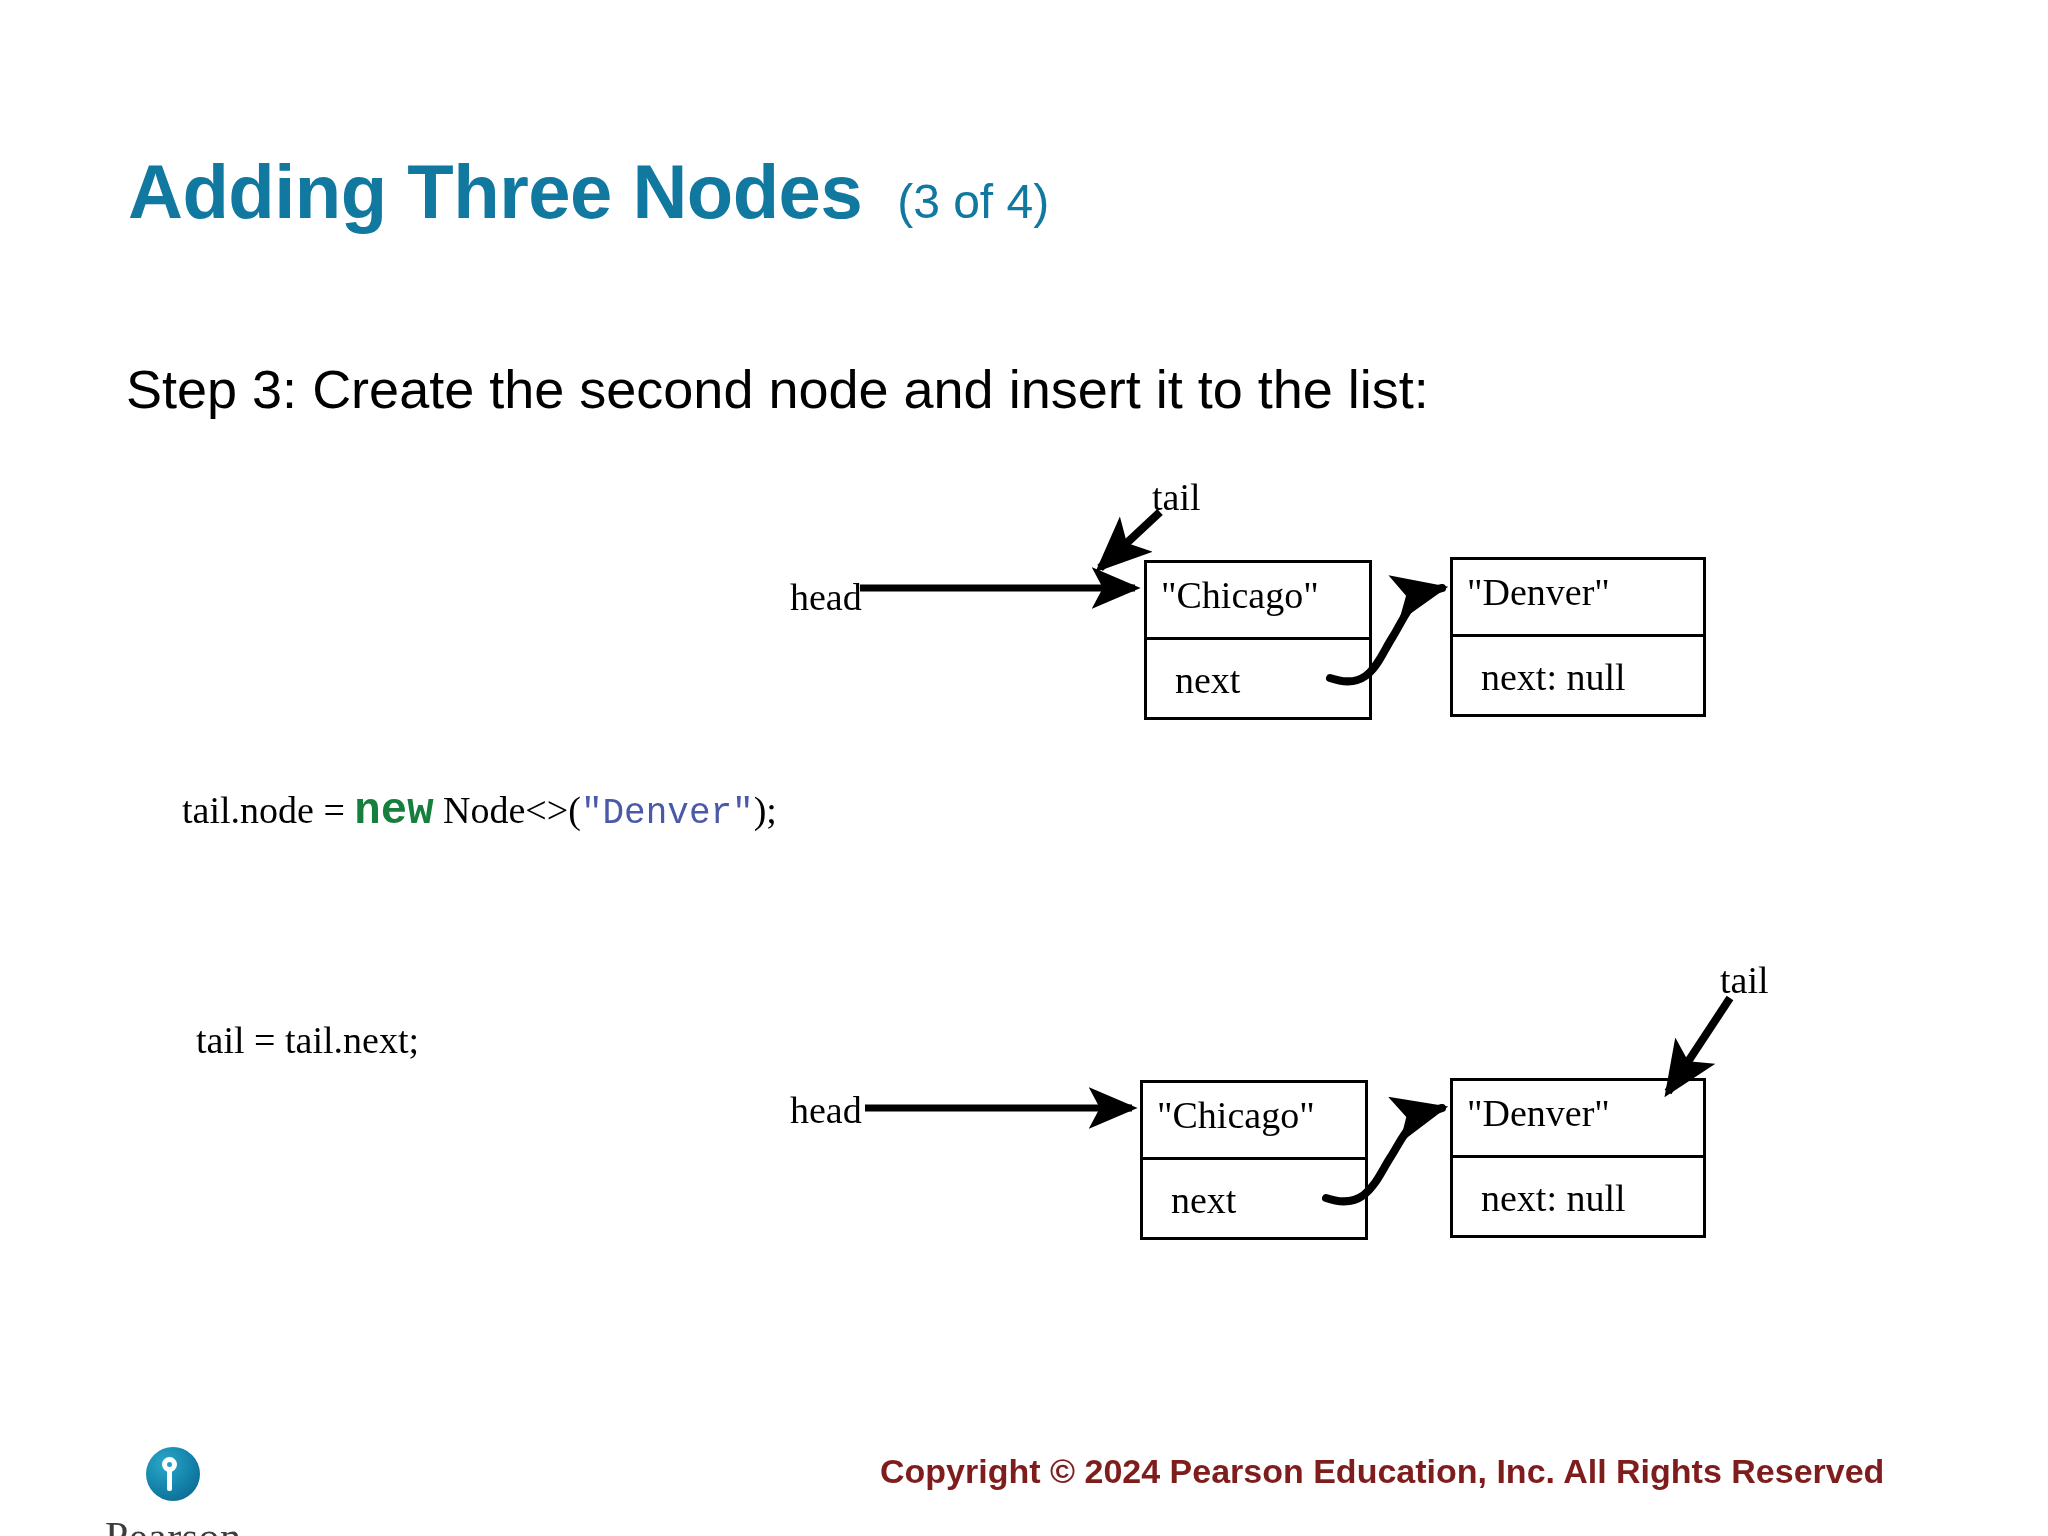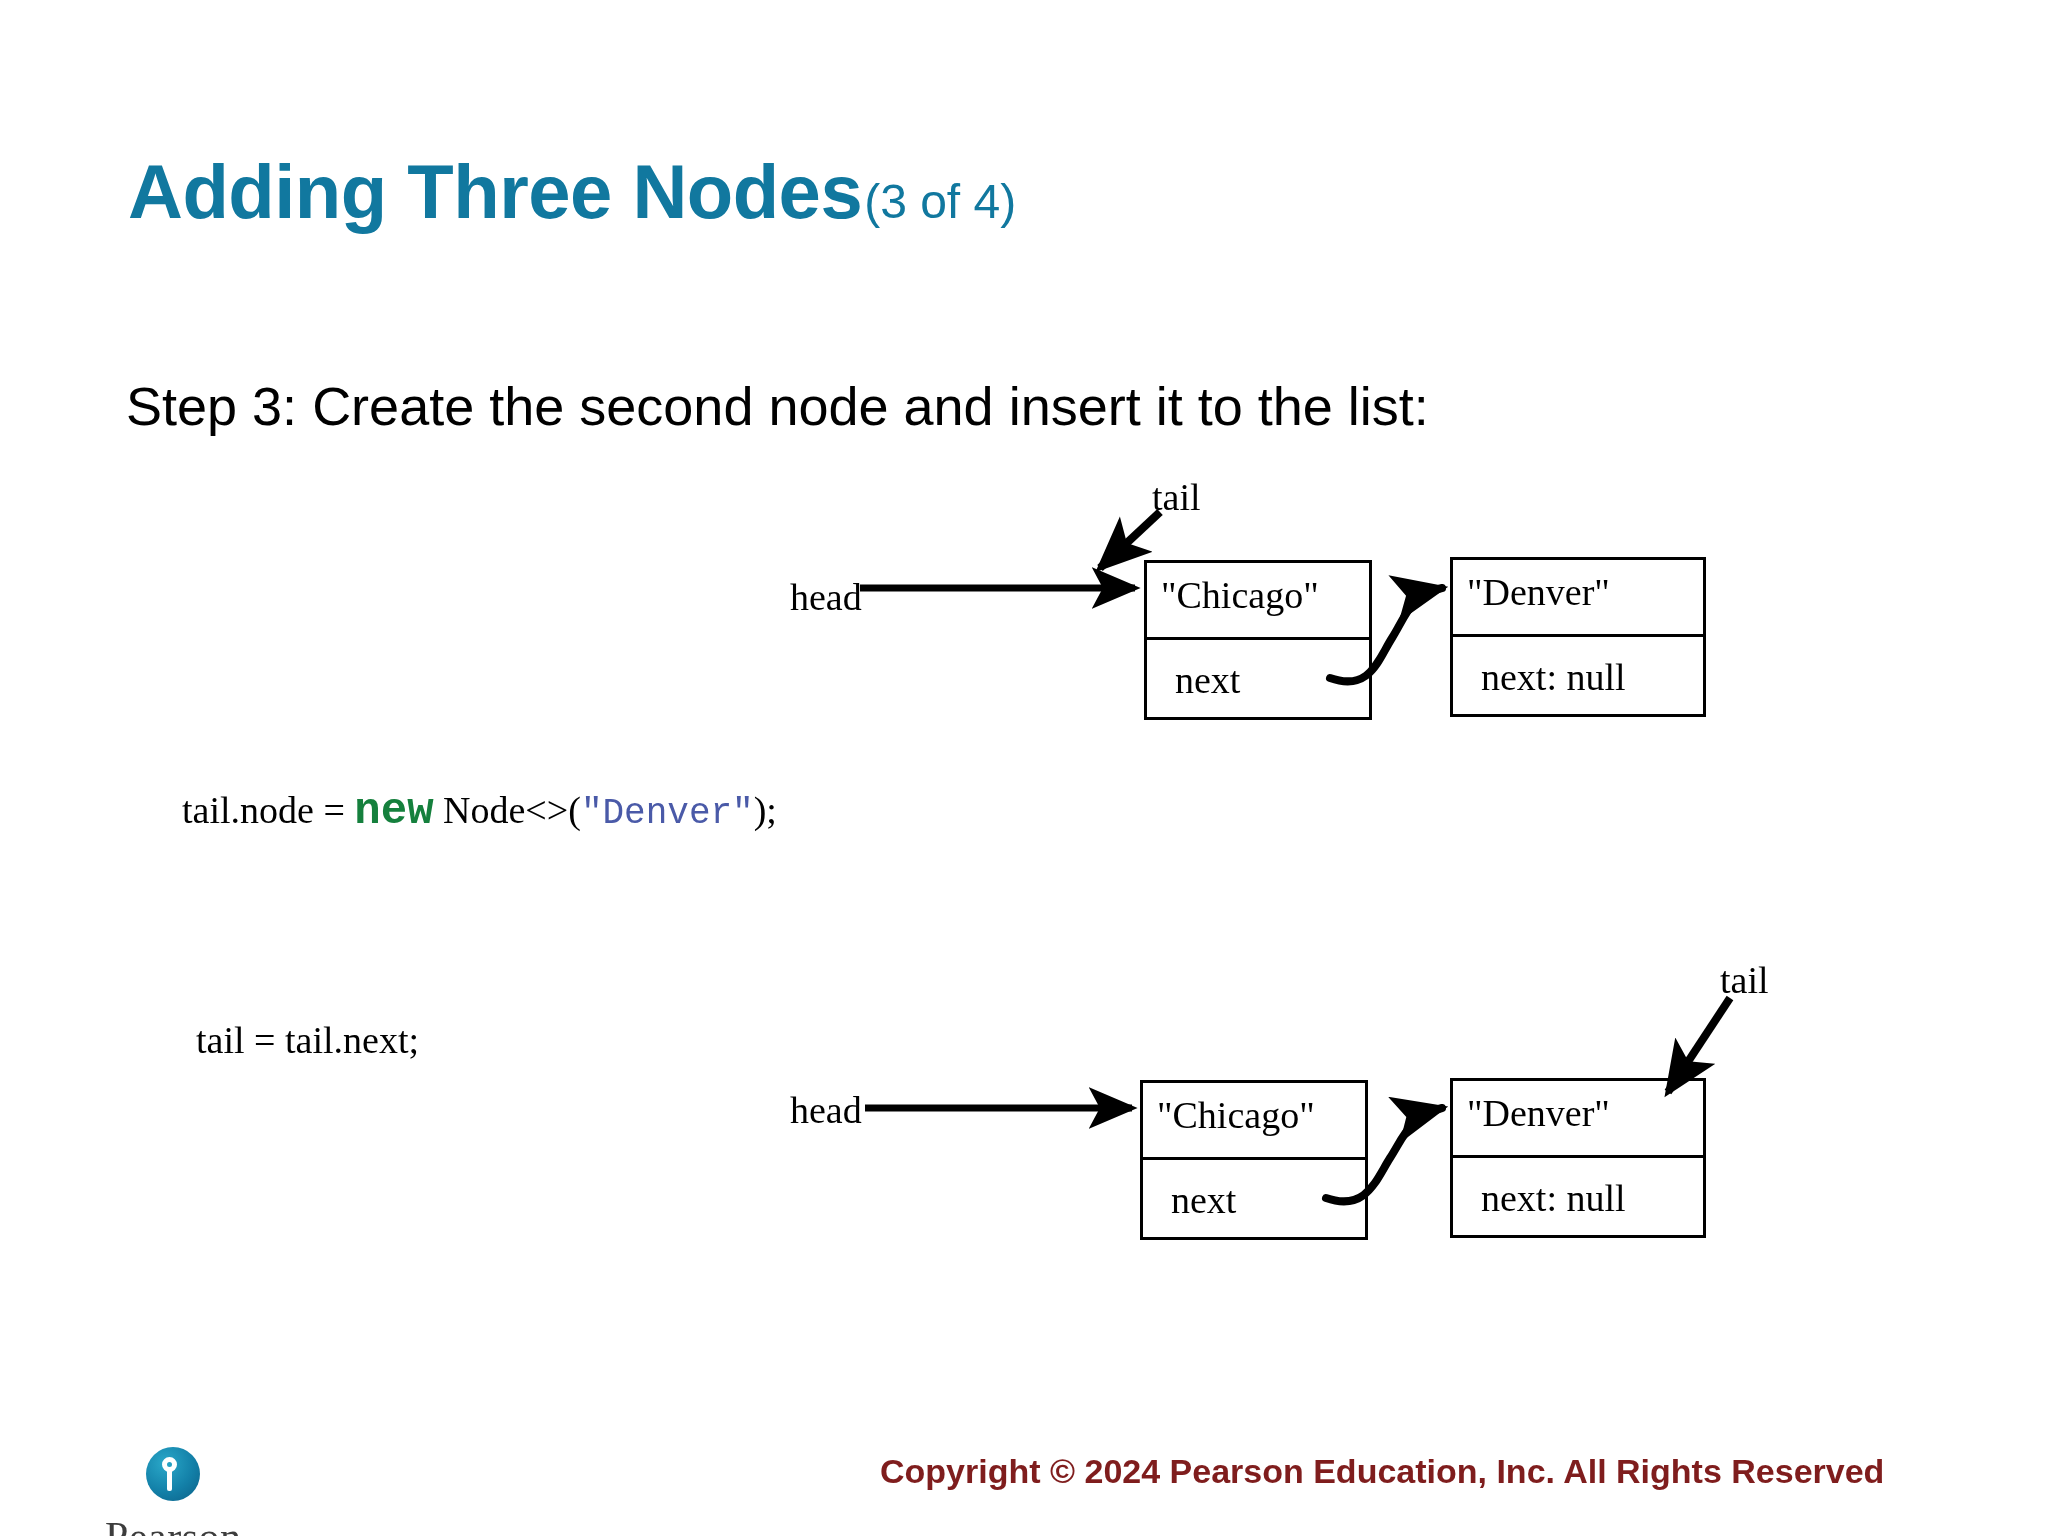--- a/index.html
+++ b/index.html
@@ -28,28 +28,28 @@
     font-weight: bold;
     font-size: 76px;
     color: #11789f;
     letter-spacing: -0.5px;
   }
   #slide-title .title-sub {
     font-family: "Liberation Sans", sans-serif;
     font-weight: normal;
     font-size: 48px;
     color: #11789f;
-    margin-left: 2px;
+    margin-left: 35px;
   }
 
   
   #step-line {
     position: absolute;
     left: 126px;
-    top: 375px;
+    top: 358px;
     font-family: "Liberation Sans", sans-serif;
     font-size: 54px;
     color: #000000;
     white-space: nowrap;
     text-align: right;
   }
 
   
   .code-line {
     position: absolute;

